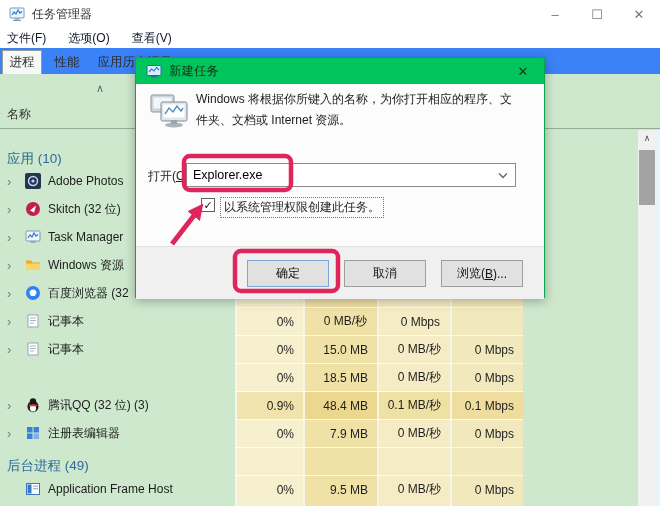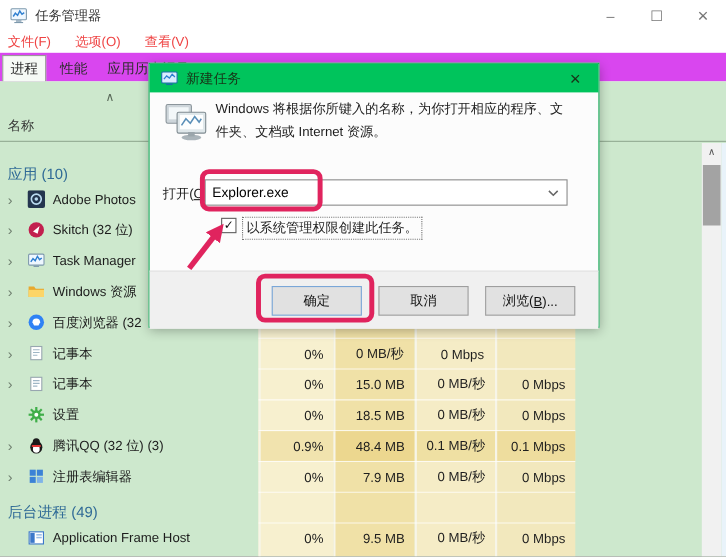--- a/index.html
+++ b/index.html
@@ -8,25 +8,25 @@
 
   
   .titlebar { position:absolute; top:0; left:0; width:660px; height:28px; background:#fff; display:flex; align-items:center; }
   .titlebar .appicon { margin-left:9px; width:16px; height:16px; }
   .titlebar .title { margin-left:7px; font-size:12px; color:#333; }
   .wincontrols { position:absolute; right:0; top:0; height:28px; display:flex; }
   .wincontrols span { width:42px; height:28px; display:flex; align-items:center; justify-content:center; color:#777; font-size:13px; cursor:default; }
 
   
   .menubar { position:absolute; top:28px; left:0; width:660px; height:20px; display:flex; align-items:center; background:#fff; }
-  .menubar span { padding:0 11px; color:#ef4444; font-size:12px; }
+  .menubar span { padding:0 11px; color:#0f172a; font-size:12px; }
   .menubar span:first-child { padding-left:7px; }
 
   
-  .tabstrip { position:absolute; top:48px; left:0; width:660px; height:26px; background:#d946ef; }
+  .tabstrip { position:absolute; top:48px; left:0; width:660px; height:26px; background:#3b82f6; }
   .tab { position:absolute; top:2px; height:24px; display:flex; align-items:center; justify-content:center; color:#2e2e2e; font-size:12.5px; }
   .tab.active { background:#f6faf6; border:1px solid #9a9a9a; border-bottom:none; }
 
   
   .content { position:absolute; top:74px; left:0; width:660px; height:432px; background:#cde8cd; }
   .sortchev { position:absolute; left:96px; top:8px; color:#5a6a5a; font-size:11px; }
   .namehdr { position:absolute; left:7px; top:32px; color:#333; font-size:12px; }
   .hdrline { position:absolute; left:0; top:54px; width:660px; height:1px; background:#93ab93; }
 
   .colbg { position:absolute; top:56px; height:376px; border-left:2px solid #f7f5e8; z-index:1; }
@@ -188,34 +188,20 @@
       <span class="chev">›</span>
       <svg class="ic" viewBox="0 0 16 16">
           <rect x="3" y="2" width="10" height="12" fill="#fff" stroke="#98a6b0"></rect>
           <line x1="5" y1="5" x2="11" y2="5" stroke="#9fb6c6"></line>
           <line x1="5" y1="7.5" x2="11" y2="7.5" stroke="#9fb6c6"></line>
           <line x1="5" y1="10" x2="9" y2="10" stroke="#9fb6c6"></line>
         </svg>
       <span class="lbl">记事本</span>
     </div>
 
-    <div class="lrow" style="top:289px;">
-      <span class="nochev"></span>
-      <svg class="ic" viewBox="0 0 16 16">
-          <g fill="#3fae49">
-            <rect x="7" y="1" width="2" height="14"></rect>
-            <rect x="1" y="7" width="14" height="2"></rect>
-            <rect x="7" y="1" width="2" height="14" transform="rotate(45 8 8)"></rect>
-            <rect x="7" y="1" width="2" height="14" transform="rotate(-45 8 8)"></rect>
-            <circle cx="8" cy="8" r="4"></circle>
-          </g>
-          <circle cx="8" cy="8" r="1.8" fill="#fff"></circle>
-        </svg>
-      <span class="lbl">设置</span>
-    </div>
 
     <div class="lrow" style="top:317px;">
       <span class="chev">›</span>
       <svg class="ic" viewBox="0 0 16 16">
           <ellipse cx="8" cy="9.5" rx="5.5" ry="5.8" fill="#1a1a1a"></ellipse>
           <circle cx="8" cy="4.5" r="3.2" fill="#1a1a1a"></circle>
           <ellipse cx="8" cy="11.2" rx="3.1" ry="3.4" fill="#fff"></ellipse>
           <rect x="3.8" y="7.6" width="8.4" height="1.7" rx=".85" fill="#e03434"></rect>
         </svg>
       <span class="lbl">腾讯QQ (32 位) (3)</span>

